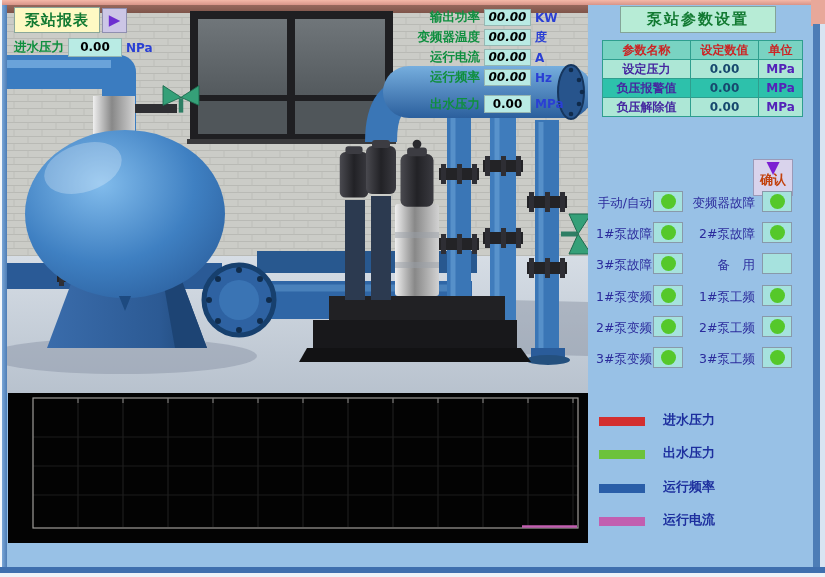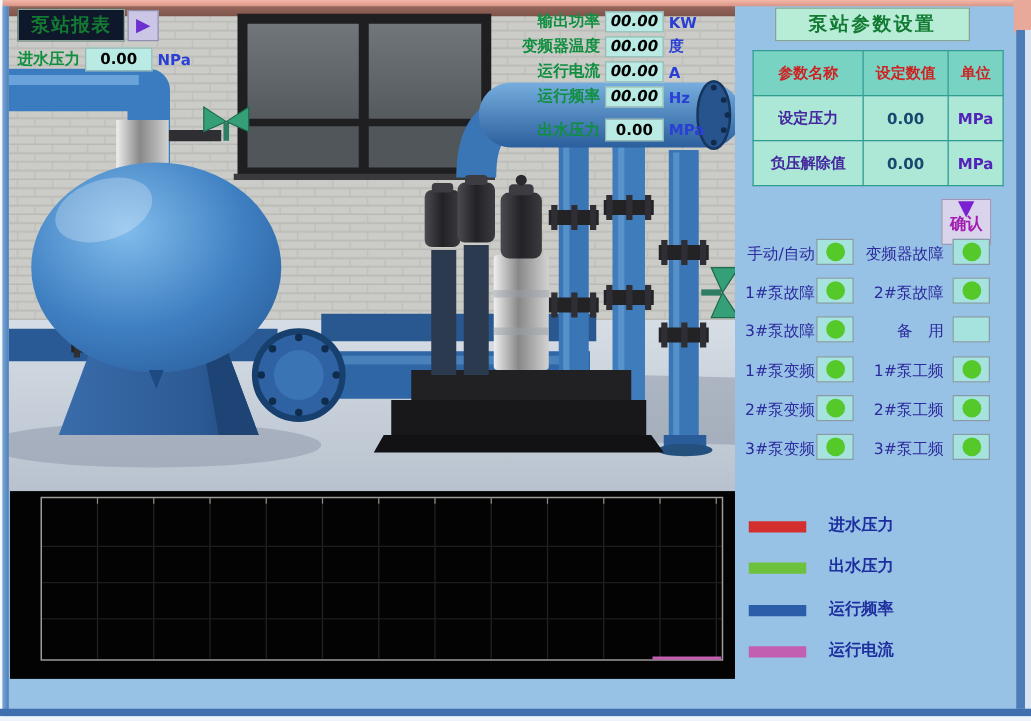--- a/index.html
+++ b/index.html
@@ -11,49 +11,49 @@
   .corner-tr{right:0;top:0;width:14px;height:26px;background:#e8a89a;}
   .edge-left-outer{left:0;top:0;width:2px;height:577px;background:#f4f8fc;}
   .edge-left{left:2px;top:5px;width:5px;height:566px;background:linear-gradient(90deg,#7aa6d6,#4d7db6);}
   .edge-right-strip{left:813px;top:24px;width:7px;height:543px;background:#4d7db6;}
   .edge-right-outer{left:820px;top:24px;width:5px;height:543px;background:#d8e4f2;}
   .edge-bottom{left:0;top:567px;width:825px;height:6px;background:#3f6fae;}
   .edge-bottom-outer{left:0;top:573px;width:825px;height:4px;background:#eef3f9;}
   
   .scene{left:7px;top:4px;width:581px;height:389px;}
   
-  .report-btn{left:14px;top:7px;width:86px;height:26px;background:#0f172a;border:1px solid #8aa79a;
+  .report-btn{left:14px;top:7px;width:86px;height:26px;background:#fef9c3;border:1px solid #8aa79a;
     color:#127a32;font-weight:bold;font-size:15px;letter-spacing:1px;text-align:center;line-height:24px;cursor:pointer;}
   .play-btn{left:102px;top:8px;width:25px;height:25px;background:#ccc6e6;border:1px solid #8f8fb0;
     color:#6d2fd0;font-size:15px;text-align:center;line-height:23px;cursor:pointer;}
   .frow{display:flex;align-items:center;gap:4px;}
   .glabel{color:#0f8f3f;font-weight:bold;font-size:12.5px;white-space:nowrap;}
   .vbox{background:#b9ebe4;border:1px solid #96b6b2;color:#000;font-weight:bold;font-size:12px;
     text-align:center;height:18px;line-height:16px;}
   .uunit{color:#2a3fd4;font-weight:bold;font-size:12px;white-space:nowrap;}
   .metrics .frow{height:17px;margin-bottom:3px;}
   .metrics .glabel{width:64px;text-align:right;}
   .metrics .vbox{width:47px;height:17px;line-height:15px;font-style:italic;}
   
   .panel-title{left:620px;top:6px;width:156px;height:27px;background:#b7ecd6;border:1px solid #84a498;
     color:#127a32;font-weight:bold;font-size:15px;letter-spacing:2px;text-align:center;line-height:25px;}
   table.settings{left:602px;top:40px;border-collapse:collapse;table-layout:fixed;}
-  table.settings td{border:1px solid #2f9e8e;height:36px;font-size:12px;font-weight:bold;text-align:center;
+  table.settings td{border:1px solid #2f9e8e;height:19px;font-size:12px;font-weight:bold;text-align:center;
     overflow:hidden;white-space:nowrap;padding:0 2px;}
   .c1{width:88px;} .c2{width:68px;} .c3{width:44px;}
   tr.thead td{background:#79d3c2;color:#cc2424;}
   tr.r-light td{background:#ade7d6;}
   tr.r-dark td{background:#2dc1ab;}
   td.tname{color:#4527a0;text-align:left;padding-left:7px;}
   td.tval{color:#17486e;}
   td.tunit{color:#5423b8;}
   .confirm-btn{left:753px;top:159px;width:40px;height:37px;background:#d9d3ec;border:1px solid #9a9ab8;
     display:flex;flex-direction:column;align-items:center;cursor:pointer;}
   .confirm-tri{color:#7b1fd2;font-size:17px;line-height:17px;margin-top:-1px;}
-  .confirm-txt{color:#a21caf;font-weight:bold;font-size:13px;line-height:13px;margin-top:-3px;text-align:center;}
+  .confirm-txt{color:#c2410c;font-weight:bold;font-size:13px;line-height:13px;margin-top:-3px;text-align:center;}
   
   .sl{color:#2b2b9c;font-weight:normal;font-size:12.5px;white-space:nowrap;}
   .ind{width:30px;height:21px;background:#a6e2de;border:1px solid #8899aa;
     display:flex;align-items:center;justify-content:center;}
   .dot{width:15px;height:15px;border-radius:50%;}
   
   .legbar{left:599px;width:46px;height:9px;}
   .leglabel{left:663px;color:#1d2f9e;font-weight:bold;font-size:13px;white-space:nowrap;}
   
   .chart{left:8px;top:393px;width:580px;height:150px;background:#030303;}
@@ -275,20 +275,25 @@
         <tr class="thead">
       <td class="c1">参数名称</td>
       <td class="c2">设定数值</td>
       <td class="c3">单位</td>
     </tr>
     <tr class="r-light">
       <td class="c1 tname">设定压力</td>
       <td class="c2 tval">0.00</td>
       <td class="c3 tunit">MPa</td>
     </tr>
+    <tr class="r-dark">
+      <td class="c1 tname">负压报警值</td>
+      <td class="c2 tval">0.00</td>
+      <td class="c3 tunit">MPa</td>
+    </tr>
     <tr class="r-light">
       <td class="c1 tname">负压解除值</td>
       <td class="c2 tval">0.00</td>
       <td class="c3 tunit">MPa</td>
     </tr>
   </tbody>
     </table>
 
   <div class="abs confirm-btn">
     <span class="confirm-tri">▼</span>

